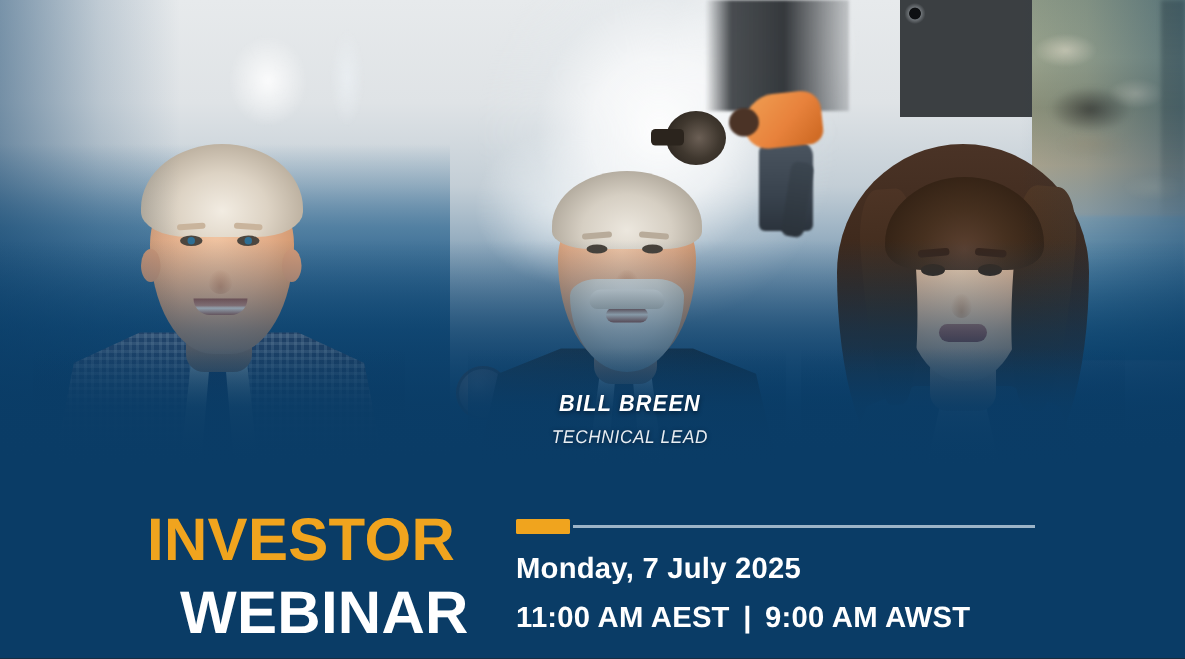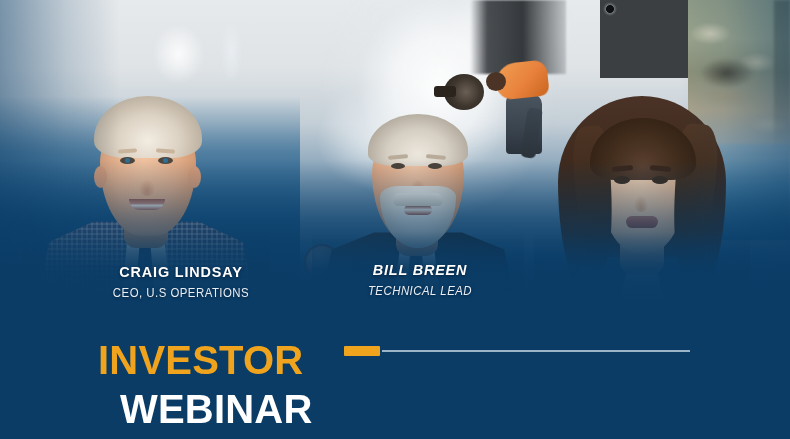--- a/index.html
+++ b/index.html
@@ -507,35 +507,37 @@
       <div class="nose"></div>
       <div class="lips"></div>
       <div class="fade"></div>
     </div>
 
     <div class="vig-left"></div>
     <div class="vig-right"></div>
     <div class="band-fade"></div>
   </div>
 
-  <div class="nameplate" id="np-craig">
-    <div class="nm">CRAIG LINDSAY</div>
-    <div class="rl">CEO, U.S OPERATIONS</div>
-  </div>
   <div class="nameplate" id="np-bill">
     <div class="nm">BILL BREEN</div>
     <div class="rl">TECHNICAL LEAD</div>
   </div>
 
   <div class="bottom">
     <div class="title-block">
       <div class="l1">INVESTOR</div>
       <div class="l2">WEBINAR</div>
     </div>
   </div>
 
   <div class="rule-row">
     <div class="dash"></div>
     <div class="line"></div>
   </div>
 
+  <div class="detail-block">
+    <div class="d1">Monday, 7 July 2025</div>
+    <div class="d2">
+      <span>11:00 AM AEST</span><span class="sep">|</span><span>9:00 AM AWST</span>
+    </div>
+  </div>
 
 </div>
 
 </body></html>

